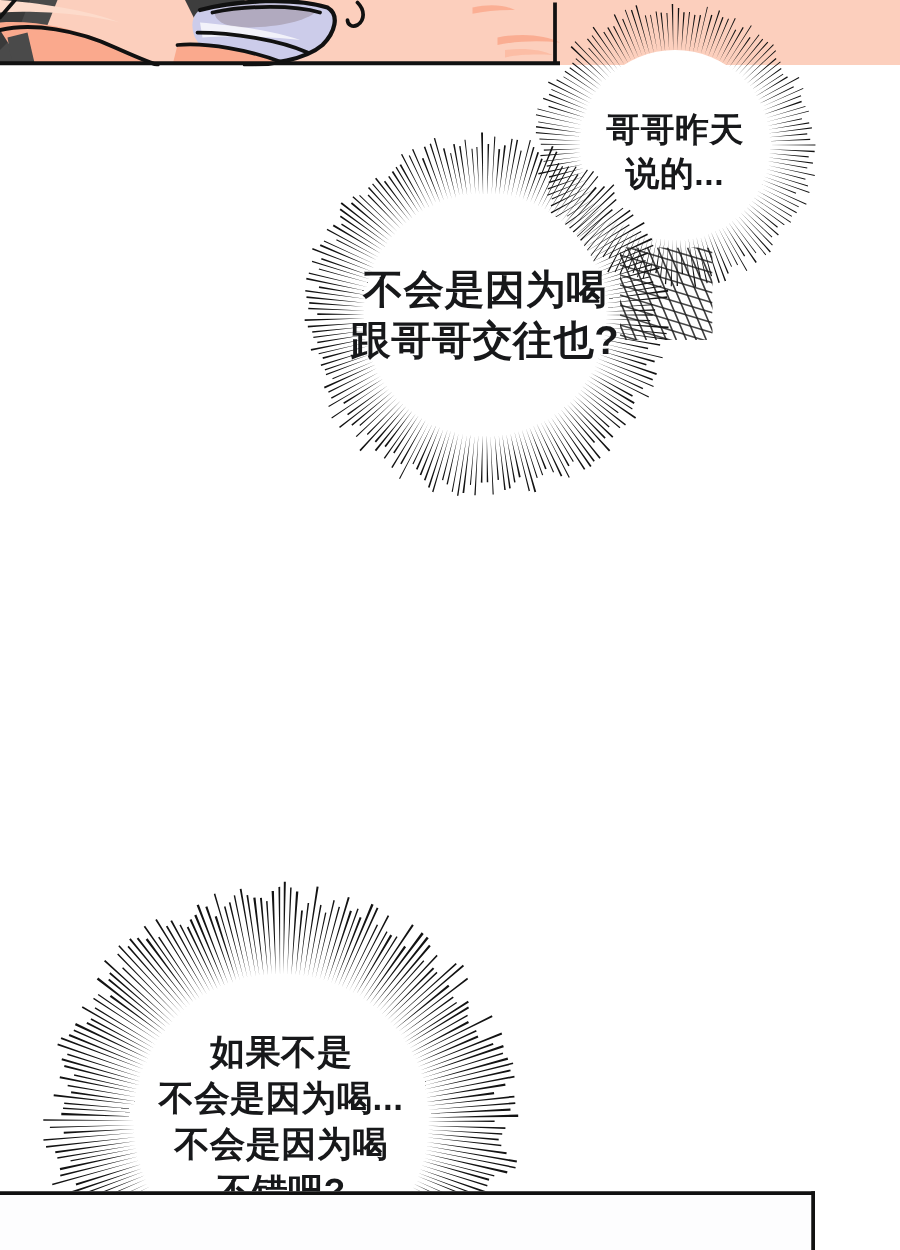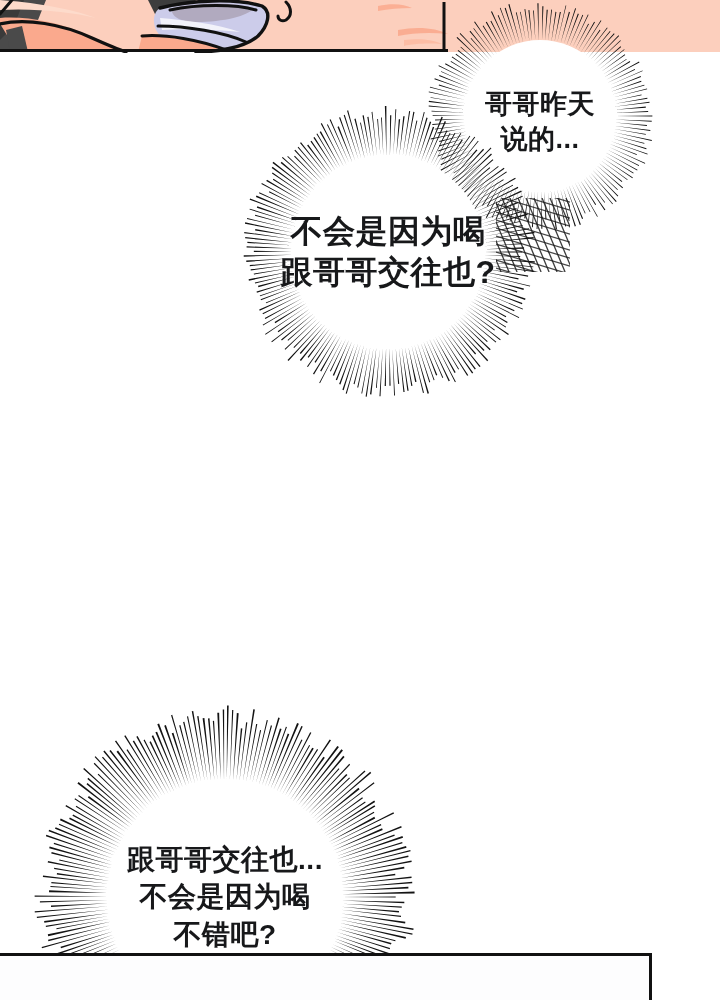--- a/index.html
+++ b/index.html
@@ -225,21 +225,22 @@
   <div class="hatch-patch" style="left:332px; top:222px; width:0; height:0;"></div>
 
   <div class="burst" id="bubble-3">
     <svg width="390" height="390" viewBox="0 0 390 390" aria-hidden="true">
       <g id="rays-3" fill="#131313">
           <path d="M311.68,195.00L365.68,194.43L365.68,195.57ZM311.40,198.59L374.34,199.81L374.30,201.24ZM312.50,201.72L371.80,204.52L371.73,205.70ZM310.87,204.81L369.01,209.01L368.89,210.45ZM310.80,207.81L371.11,213.86L370.98,215.09ZM311.16,211.52L375.36,219.78L375.12,221.48ZM310.10,214.69L383.61,226.42L383.32,228.07ZM309.06,217.60L382.56,231.50L382.31,232.77ZM309.24,220.85L376.00,235.00L375.60,236.81ZM309.22,224.30L365.56,238.19L365.29,239.26ZM307.49,226.63L361.46,240.90L360.99,242.58ZM306.46,229.91L360.04,246.06L359.68,247.20ZM305.36,233.27L370.35,254.86L369.77,256.56ZM303.69,235.94L356.67,255.12L356.16,256.47ZM303.76,238.79L373.41,265.72L372.63,267.64ZM302.35,242.28L370.25,271.30L369.59,272.79ZM300.47,244.71L352.93,268.40L352.13,270.10ZM299.40,247.52L356.23,275.17L355.49,276.66ZM297.48,250.01L354.82,280.00L354.17,281.21ZM296.84,253.22L359.48,288.17L358.73,289.48ZM294.23,255.60L349.11,288.12L348.22,289.58ZM293.48,259.18L350.74,295.34L349.68,296.97ZM290.82,261.53L340.02,294.99L339.36,295.93ZM290.12,264.62L341.16,300.82L340.06,302.33ZM287.91,266.99L331.27,299.57L330.28,300.84ZM285.34,269.16L335.57,309.19L334.39,310.62ZM284.23,271.80L332.61,312.68L331.85,313.57ZM281.22,273.95L328.31,315.93L327.17,317.17ZM279.11,276.03L323.70,317.77L322.49,319.02ZM276.36,277.75L320.73,321.92L319.78,322.86ZM274.26,279.87L325.15,333.07L323.87,334.27ZM271.93,282.95L307.80,322.62L306.46,323.79ZM269.52,285.14L314.01,337.72L312.79,338.73ZM267.04,287.15L303.65,332.58L302.30,333.64ZM265.22,289.50L305.14,341.64L303.62,342.77ZM262.23,290.82L301.43,345.04L299.88,346.13ZM259.56,292.55L293.08,341.74L291.74,342.62ZM256.56,293.60L293.64,351.35L292.16,352.27ZM254.42,296.00L286.91,349.53L285.41,350.41ZM251.53,297.42L282.77,352.47L281.45,353.20ZM248.92,299.34L275.00,348.03L273.56,348.78ZM245.60,301.06L277.74,366.38L276.14,367.14ZM242.94,301.82L271.13,363.05L269.94,363.59ZM240.00,302.68L266.53,364.67L265.47,365.11ZM236.92,304.14L257.43,356.08L256.44,356.46ZM234.11,306.17L254.25,360.89L252.66,361.45ZM230.58,305.63L251.74,368.22L249.87,368.82ZM227.88,307.09L246.30,366.93L244.70,367.40ZM224.71,309.16L238.55,359.85L237.35,360.16ZM221.83,309.66L236.77,370.75L235.54,371.04ZM218.17,309.02L231.35,370.14L229.88,370.44ZM215.62,310.27L226.78,367.34L224.94,367.66ZM212.27,311.05L224.15,384.04L222.17,384.34ZM208.88,310.33L216.86,370.01L215.29,370.19ZM205.84,311.13L212.65,375.27L211.02,375.42ZM202.79,311.39L208.01,379.94L206.76,380.02ZM199.38,311.19L203.02,386.07L201.41,386.13ZM196.18,311.49L197.51,373.89L196.12,373.91ZM192.73,312.16L192.45,367.34L190.88,367.31ZM190.11,312.34L188.38,377.32L186.43,377.24ZM186.95,311.74L183.28,376.85L181.65,376.74ZM183.70,312.42L179.27,364.13L178.20,364.03ZM180.13,310.73L171.18,385.06L170.01,384.92ZM177.28,309.64L168.39,372.87L166.66,372.60ZM173.99,310.01L164.43,366.66L162.90,366.38ZM170.99,309.20L156.92,380.39L155.19,380.03ZM167.80,309.36L151.46,380.66L150.30,380.39ZM164.35,308.60L148.12,371.27L146.84,370.92ZM161.09,307.78L145.89,360.69L144.60,360.30ZM158.19,306.83L142.29,357.19L141.07,356.79ZM155.64,304.91L133.51,368.92L132.10,368.42ZM153.11,303.28L130.43,363.59L129.30,363.15ZM149.05,303.33L123.62,364.96L122.43,364.46ZM146.55,301.47L122.79,355.33L121.55,354.77ZM143.49,301.04L121.30,348.11L120.21,347.58ZM140.24,299.18L107.54,363.51L105.80,362.59ZM137.59,297.50L107.32,353.12L105.98,352.37ZM135.14,296.40L99.93,357.47L98.68,356.73ZM132.79,293.86L103.92,340.86L102.91,340.22ZM129.93,291.84L88.74,354.48L87.49,353.64ZM127.19,290.04L89.21,344.55L88.01,343.69ZM124.75,288.42L83.68,344.26L82.50,343.37ZM122.71,286.27L83.96,336.22L82.96,335.43ZM119.09,284.68L81.99,329.84L80.67,328.73ZM117.28,282.68L71.24,335.73L70.14,334.76ZM115.31,280.16L79.15,319.57L78.38,318.85ZM112.90,277.45L63.20,328.18L62.38,327.37ZM110.74,275.29L57.74,327.10L56.43,325.72ZM107.57,274.20L62.71,316.11L61.43,314.70ZM106.47,271.03L64.91,307.54L64.10,306.60ZM104.09,268.63L47.09,315.66L46.24,314.62ZM102.58,266.06L57.54,301.36L56.90,300.52ZM99.72,264.10L56.55,296.07L55.92,295.21ZM97.74,260.86L42.17,299.34L41.38,298.17ZM96.75,258.19L38.23,296.92L37.23,295.37ZM93.99,255.83L35.39,292.23L34.40,290.60ZM93.81,252.29L35.43,286.30L34.61,284.85ZM91.19,250.30L42.79,276.97L42.05,275.58ZM90.79,246.89L29.48,278.09L28.94,277.01ZM88.12,244.78L38.99,268.28L38.51,267.26ZM87.14,241.29L34.53,264.63L33.98,263.35ZM86.72,237.97L36.39,258.62L35.93,257.46ZM85.64,235.08L21.59,259.35L21.07,257.95ZM83.99,232.61L19.55,255.42L18.96,253.67ZM83.58,229.29L31.01,246.35L30.51,244.73ZM81.70,226.26L11.98,246.15L11.64,244.91ZM80.50,223.20L18.41,239.28L18.04,237.79ZM81.49,219.53L18.20,234.17L17.80,232.32ZM79.88,216.64L26.55,227.22L26.35,226.16ZM78.61,214.07L15.96,224.95L15.76,223.74ZM79.32,210.89L14.35,220.68L14.11,218.99ZM79.59,207.54L6.93,216.10L6.79,214.78ZM78.83,204.13L4.80,210.59L4.70,209.30ZM78.20,201.22L21.04,205.06L20.96,203.46ZM77.95,198.09L9.93,200.45L9.90,199.33ZM77.74,194.42L4.63,194.67L4.63,193.43ZM77.24,191.12L19.01,190.14L19.08,188.28ZM77.38,187.97L20.41,185.11L20.47,184.02ZM77.79,185.23L21.31,181.15L21.41,179.90ZM78.39,181.69L12.87,175.04L13.06,173.42ZM79.85,179.12L26.79,172.58L27.00,171.04ZM79.82,175.73L24.04,167.03L24.24,165.80ZM80.48,172.21L17.68,160.58L18.01,158.90ZM80.82,169.52L29.14,158.59L29.40,157.44ZM81.98,166.20L21.26,151.52L21.64,150.03ZM82.87,163.33L19.18,146.23L19.65,144.58ZM83.40,160.01L23.68,141.98L24.07,140.73ZM83.71,156.72L15.86,134.15L16.33,132.80ZM85.55,153.68L18.56,129.27L19.14,127.72ZM86.01,150.71L24.97,126.87L25.64,125.22ZM88.52,148.31L28.82,122.80L29.31,121.68ZM89.64,145.30L29.94,118.16L30.73,116.49ZM90.57,142.12L39.14,116.97L39.86,115.55ZM92.82,140.04L42.45,113.73L43.11,112.52ZM94.24,137.18L35.44,104.21L36.11,103.04ZM95.11,134.19L45.73,104.82L46.34,103.81ZM96.61,130.59L44.49,97.14L45.10,96.21ZM99.60,128.94L48.21,94.06L48.87,93.11ZM100.11,125.32L57.81,95.38L58.87,93.94ZM103.37,123.82L47.39,81.56L48.58,80.02ZM103.93,120.24L56.48,82.29L57.47,81.08ZM107.05,118.93L57.35,76.91L58.30,75.82ZM108.44,116.28L53.16,67.08L54.23,65.90ZM110.74,113.44L67.65,72.57L68.49,71.71ZM113.53,111.73L63.71,61.68L64.58,60.83ZM114.95,108.48L64.62,55.03L65.57,54.15ZM118.03,107.09L71.98,55.50L72.97,54.63ZM119.64,104.20L73.32,49.61L74.52,48.61ZM122.37,102.46L79.40,48.98L80.65,48.00ZM125.05,100.29L86.55,49.70L88.02,48.61ZM127.97,99.43L84.94,39.33L86.11,38.51ZM130.59,98.20L96.46,48.08L97.54,47.36ZM132.84,94.85L94.22,33.99L95.43,33.24ZM135.63,93.86L102.72,39.27L104.02,38.51ZM138.57,92.11L106.29,34.85L107.63,34.11ZM141.66,91.43L113.56,38.14L114.60,37.60ZM144.61,90.42L119.45,39.91L120.77,39.27ZM146.72,87.60L121.67,33.92L123.19,33.24ZM150.13,87.34L125.39,30.37L127.10,29.66ZM152.77,85.61L127.29,22.25L129.07,21.56ZM156.69,85.29L134.23,23.63L135.89,23.06ZM159.13,82.78L141.74,31.30L143.43,30.76ZM162.24,83.32L141.03,13.22L142.23,12.86ZM165.30,82.17L149.19,23.39L150.38,23.08ZM168.05,80.65L153.08,20.01L154.36,19.71ZM171.33,80.91L156.95,14.42L158.08,14.18ZM174.91,80.07L161.76,9.20L163.24,8.94ZM177.57,79.01L167.14,14.18L168.50,13.98ZM181.07,79.16L172.59,16.29L174.41,16.07ZM184.46,79.16L177.96,16.39L179.51,16.25ZM187.33,78.17L182.83,18.92L184.06,18.84ZM190.70,78.22L187.29,10.79L189.15,10.73ZM194.03,78.73L192.73,7.50L194.15,7.49ZM196.76,77.11L197.04,3.40L198.68,3.43ZM199.79,79.07L202.11,8.04L203.33,8.09ZM203.03,79.19L206.81,11.11L208.68,11.24ZM206.48,78.44L210.87,26.32L212.35,26.47ZM209.33,79.80L216.10,20.31L217.34,20.46ZM212.81,80.06L223.28,7.16L224.89,7.41ZM216.00,80.49L226.14,21.89L227.32,22.10ZM219.39,80.62L230.07,27.93L231.12,28.16ZM222.00,82.18L236.75,18.09L237.87,18.36ZM225.56,82.18L240.88,23.36L242.02,23.67ZM228.62,83.47L248.26,15.55L249.77,16.01ZM231.97,83.43L249.96,26.45L251.55,26.97ZM234.65,85.20L255.87,24.70L256.97,25.10ZM237.51,85.79L257.76,31.54L259.27,32.13ZM240.34,87.14L267.10,20.97L268.88,21.72ZM243.00,88.65L271.37,23.94L272.75,24.56ZM246.04,90.70L271.40,37.51L272.48,38.04ZM249.13,91.15L280.14,30.16L281.36,30.80ZM251.86,93.04L279.15,43.06L280.06,43.56ZM254.95,93.56L282.22,45.64L283.77,46.55ZM257.35,95.57L287.09,47.05L288.08,47.67ZM259.85,98.26L299.65,37.41L301.01,38.32ZM262.40,99.94L293.39,54.69L294.85,55.73ZM265.38,101.39L307.34,43.88L308.96,45.10ZM267.91,103.52L311.39,47.35L312.97,48.60ZM270.70,105.47L313.24,53.79L314.58,54.93ZM272.89,107.33L308.64,66.29L309.43,67.00ZM274.75,110.12L319.26,61.87L320.15,62.70ZM277.32,112.24L316.25,71.90L317.45,73.09ZM278.88,114.83L319.20,75.49L319.99,76.32ZM281.29,117.27L334.54,68.38L335.45,69.39ZM284.29,118.70L340.25,69.87L341.24,71.03ZM285.19,122.02L328.44,85.84L329.59,87.26ZM288.28,123.53L343.70,80.22L344.53,81.30ZM290.42,126.16L332.20,95.21L332.98,96.29ZM292.02,129.30L335.04,99.53L335.63,100.41ZM293.47,131.98L344.24,98.51L345.13,99.90ZM295.03,134.18L344.42,103.17L345.30,104.62ZM297.34,136.85L343.76,109.78L344.35,110.82ZM298.35,140.24L344.35,114.85L345.20,116.44ZM299.20,143.08L363.39,110.25L364.07,111.60ZM301.98,145.37L350.79,121.94L351.39,123.24ZM302.96,148.45L352.04,126.36L352.72,127.92ZM303.99,151.64L371.16,124.07L371.74,125.52ZM305.44,154.69L364.29,132.39L364.82,133.85ZM305.79,157.52L372.43,133.91L373.07,135.83ZM306.54,160.82L372.18,140.06L372.55,141.25ZM308.36,163.69L376.02,143.99L376.53,145.87ZM309.18,166.43L380.29,147.91L380.63,149.28ZM308.33,169.85L378.24,153.59L378.55,155.00ZM310.56,172.86L381.44,158.54L381.71,159.96ZM310.20,176.15L374.14,164.78L374.43,166.54ZM310.06,179.78L365.15,171.66L365.37,173.32ZM310.37,182.78L381.45,174.51L381.61,175.97ZM312.40,185.89L382.17,179.74L382.29,181.21ZM310.94,189.08L378.35,184.77L378.43,186.50ZM311.99,192.23L384.53,189.51L384.58,191.50Z" fill="#131313"></path>
         </g>
       <circle cx="195" cy="195" r="118" fill="#ffffff"></circle>
     </svg>
     <div class="bubble-text">
-      <span class="line">跟哥哥交往也...</span>
+      <span class="line">如果不是</span>
+      <span class="line">不会是因为喝...</span>
       <span class="line">不会是因为喝</span>
       <span class="line">不错吧?</span>
     </div>
   </div>
 
   <div class="panel" id="panel-bottom">
     <div class="panel-art">
       <svg viewBox="0 0 646 44" preserveAspectRatio="none" aria-hidden="true">
         <rect x="0" y="0" width="646" height="44" fill="#fdfdfe"></rect>
       </svg>

